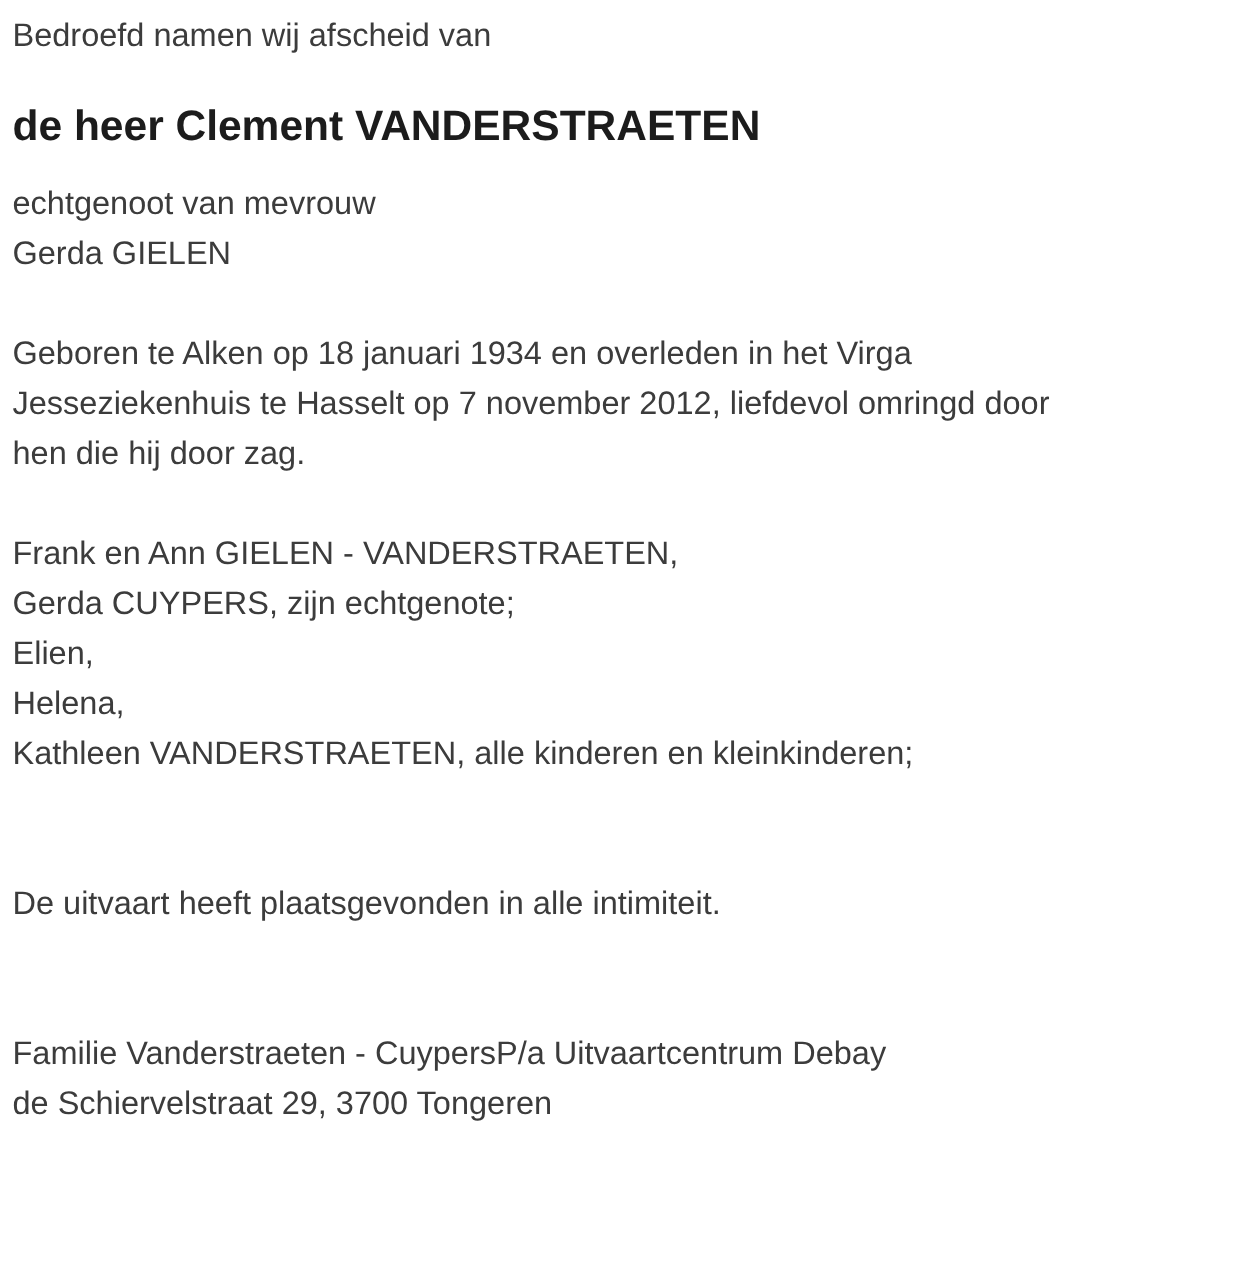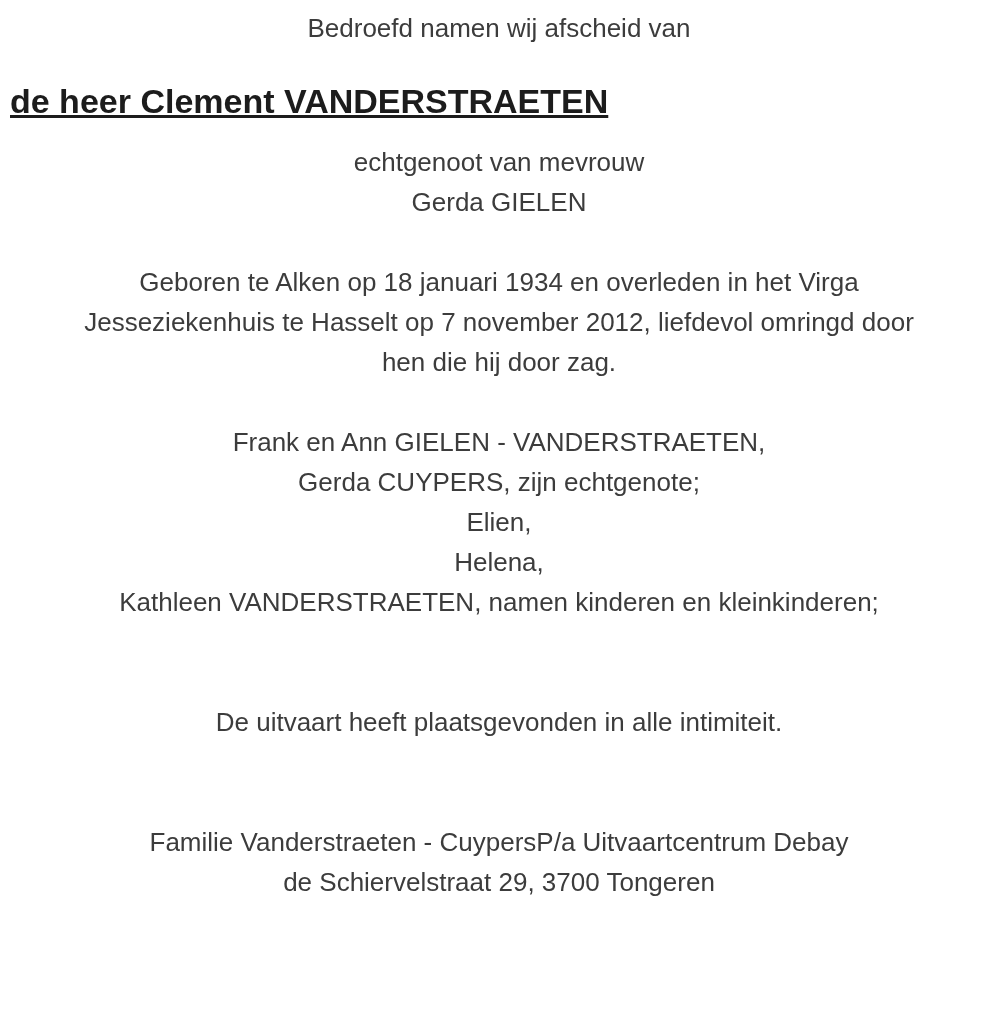--- a/index.html
+++ b/index.html
@@ -14,30 +14,28 @@
     overflow: hidden;
   }
   .doc {
     padding: 8px 12px 0 10px;
     color: #3c3c3c;
     font-size: 26px;
     line-height: 40px;
   }
   .doc-line {
     white-space: nowrap;
-    text-align: center;
   }
   .title {
     font-size: 34px;
     line-height: 46px;
     font-weight: bold;
     color: #1c1c1c;
     margin: 30px 0 18px 0;
     white-space: nowrap;
-    text-decoration: underline;
   }
   .spacer {
     height: 40px;
   }
 </style>
 </head>
 <body>
 
 <div class="doc">
 
@@ -56,21 +54,21 @@
     <div class="doc-line">hen die hij door zag.</div>
   </div>
 
   <div class="spacer"></div>
 
   <div>
     <div class="doc-line">Frank en Ann GIELEN - VANDERSTRAETEN,</div>
     <div class="doc-line">Gerda CUYPERS, zijn echtgenote;</div>
     <div class="doc-line">Elien,</div>
     <div class="doc-line">Helena,</div>
-    <div class="doc-line">Kathleen VANDERSTRAETEN, namen kinderen en kleinkinderen;</div>
+    <div class="doc-line">Kathleen VANDERSTRAETEN, alle kinderen en kleinkinderen;</div>
   </div>
 
   <div class="spacer"></div>
 
 
   <div class="spacer"></div>
 
   <div class="doc-line">De uitvaart heeft plaatsgevonden in alle intimiteit.</div>
 
   <div class="spacer"></div>

